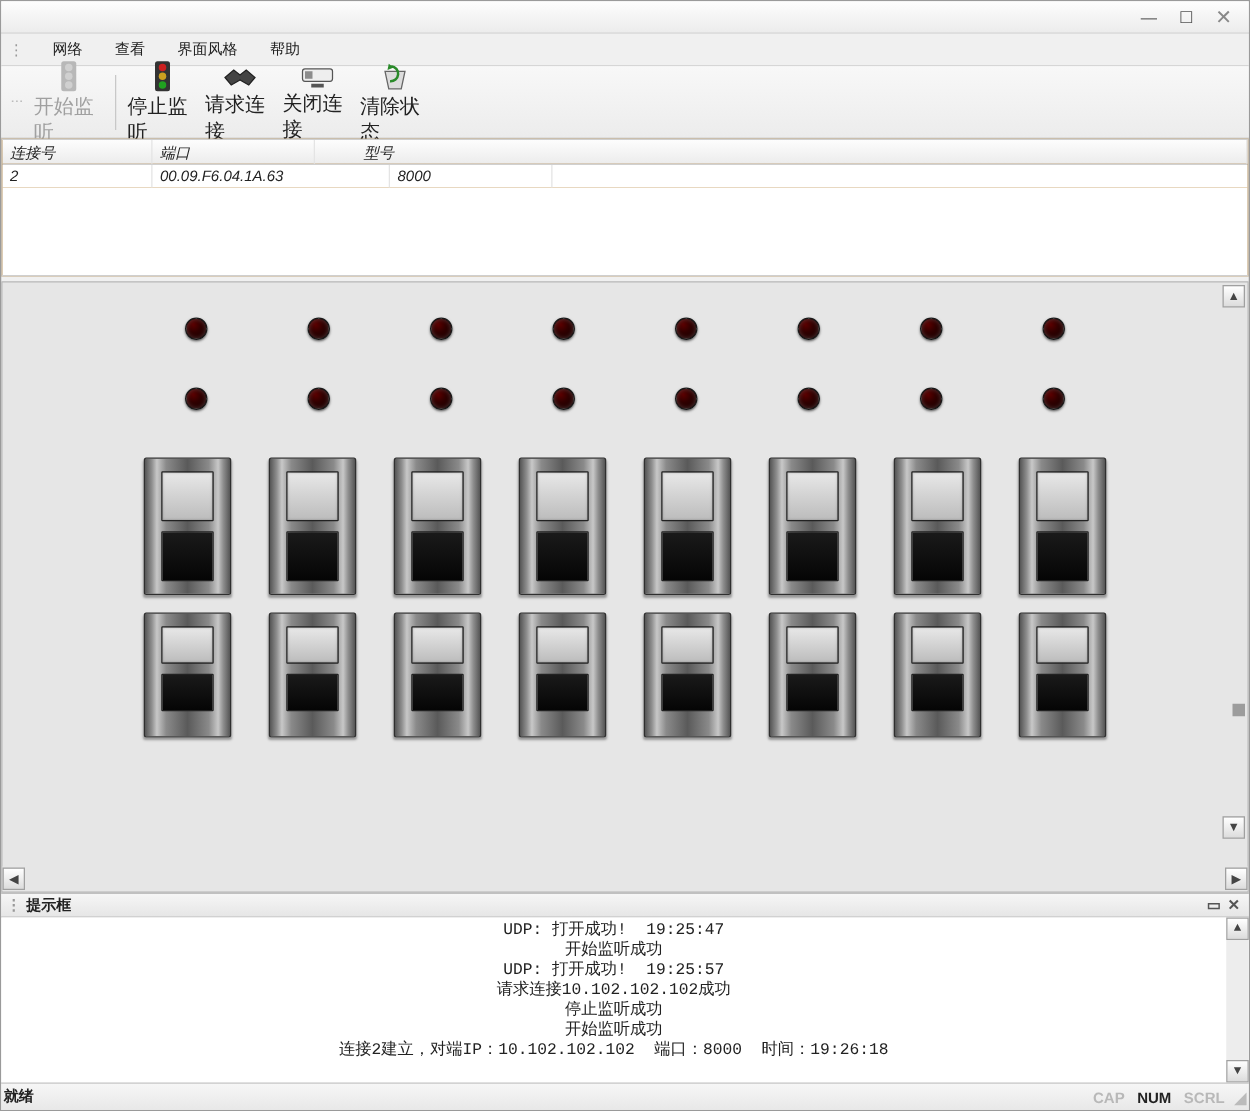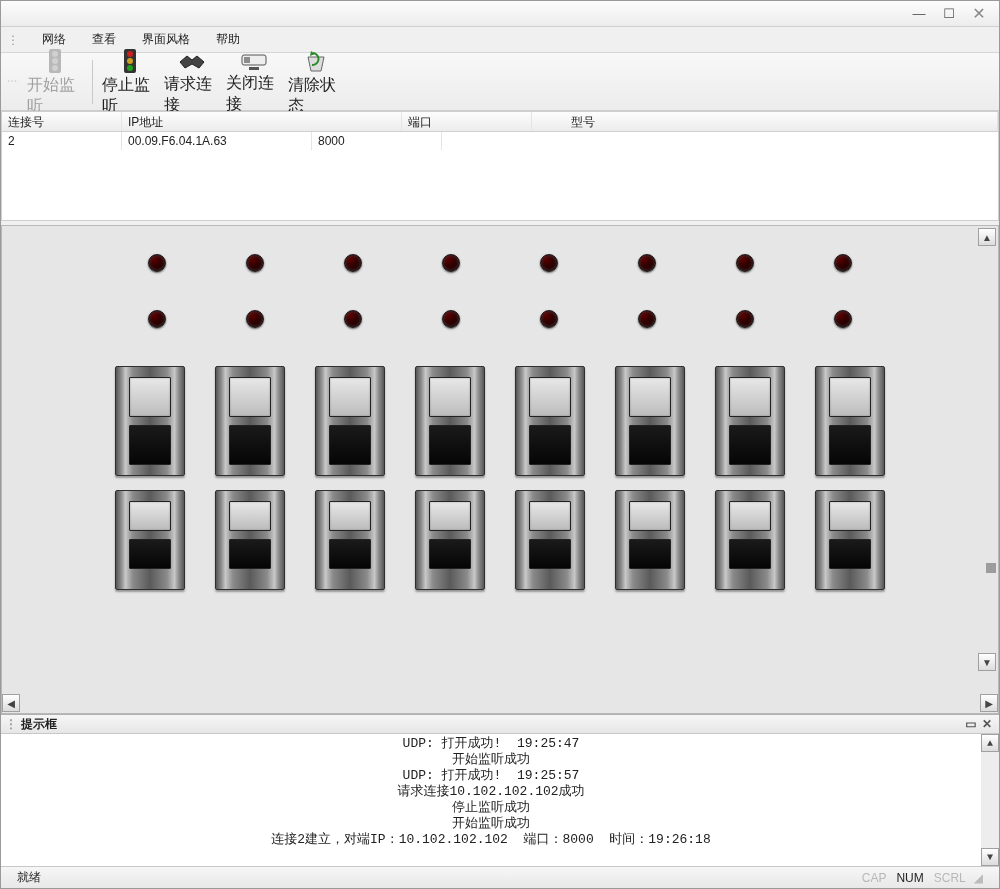--- a/index.html
+++ b/index.html
@@ -70,20 +70,21 @@
     color:#222;
   }
   .tbtn.disabled { color:#a0a0a0; }
   .tbtn .ico { width:30px; height:30px; display:flex; align-items:center; justify-content:center; }
   .tsep { width:1px; height:44px; background:#c8c8c8; margin:0 4px;}
   
   .conntable {
     border:1px solid #cfcfcf;
     background:#a16207;
     margin:0;
+    font-style:italic;
   }
   .conntable .hdr {
     display:flex;
     background: linear-gradient(#fdfdfd,#ececec);
     border-bottom:1px solid #d0d0d0;
     height:20px;
     font-size:12px;
   }
   .conntable .row {
     display:flex;
@@ -180,21 +181,21 @@
     font-size:13px;
   }
   .prompt-text{flex:1; padding:2px 15px; line-height:16px; white-space:pre; overflow:hidden;text-align:center;}
   .prompt-vscroll{width:18px; display:flex; flex-direction:column;}
   .prompt-vscroll .vbtn{height:18px;background:linear-gradient(#fff,#dcdcdc);border:1px solid #a0a0a0;display:flex;align-items:center;justify-content:center;color:#444;font-size:10px;}
   .prompt-vscroll .vtrack{flex:1;background:#ededed;}
   
   .statusbar{
     height:22px; background:linear-gradient(#f6f6f6,#e8e8e8);
     border-top:1px solid #c8c8c8;
-    display:flex; align-items:center; padding:0 16px; font-size:12px;
+    display:flex; align-items:center; padding:0 2px; font-size:12px;font-weight:bold;
   }
   .statusbar .spacer{flex:1;}
   .statusbar .ind{margin-left:10px;color:#b8b8b8;}
   .statusbar .ind.active{color:#222;}
   .statusbar .grip{margin-left:8px;color:#bbb;}
 </style>
 </head>
 <body>
 
 <div class="window">
@@ -270,21 +271,20 @@
           <path d="M9 4 L13 7 L8 9 Z" fill="#2a8a2a"></path>
         </svg>
       </span>
       <span>清除状态</span>
     </div>
   </div>
 
   <div class="conntable">
     <div class="hdr">
       <div class="col c1">连接号</div>
-      <div class="col c3">IP地址</div>
       <div class="col c4">端口</div>
       <div class="col c5">型号</div>
     </div>
     <div class="row">
       <div class="col c1">2</div>
       <div class="col c2">00.09.F6.04.1A.63</div>
       <div class="col c4">8000</div>
     </div>
     <div class="tablepad"></div>
   </div>

